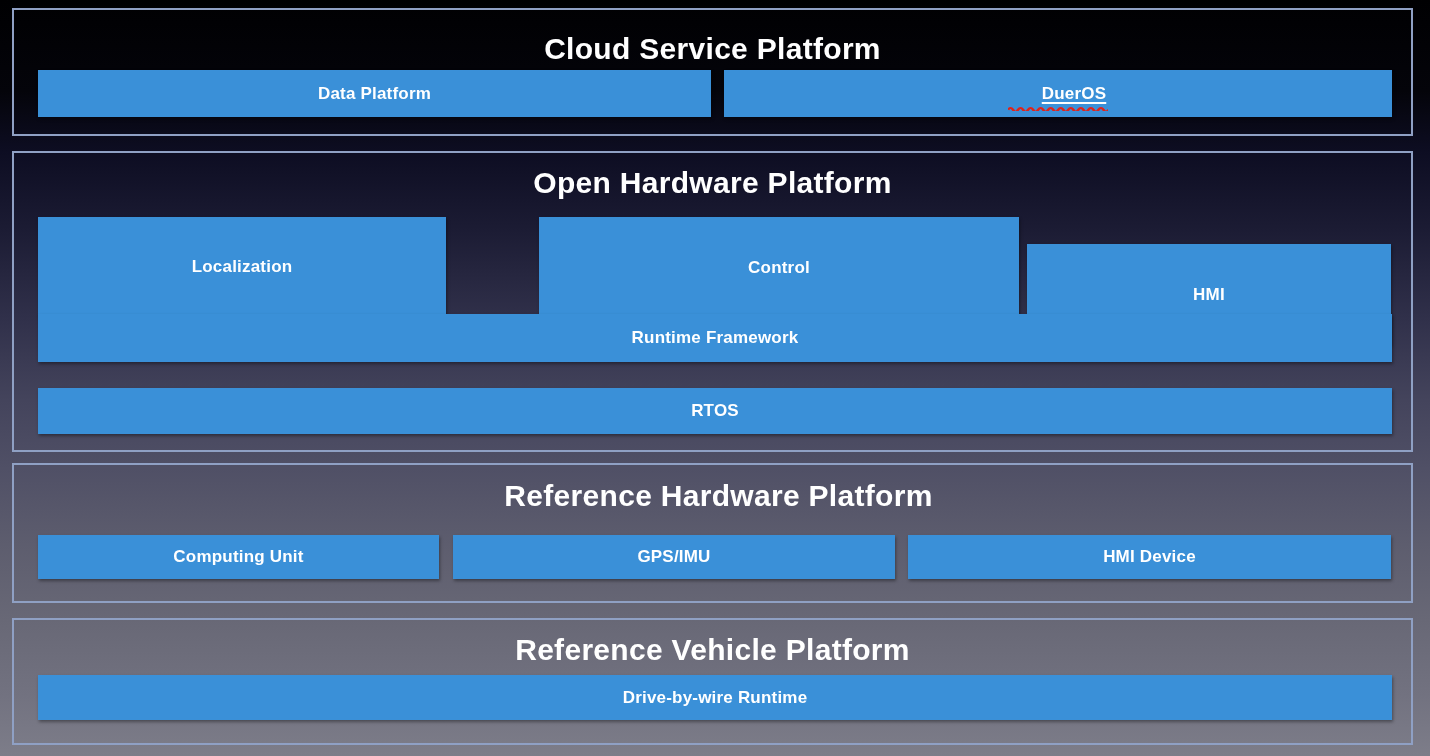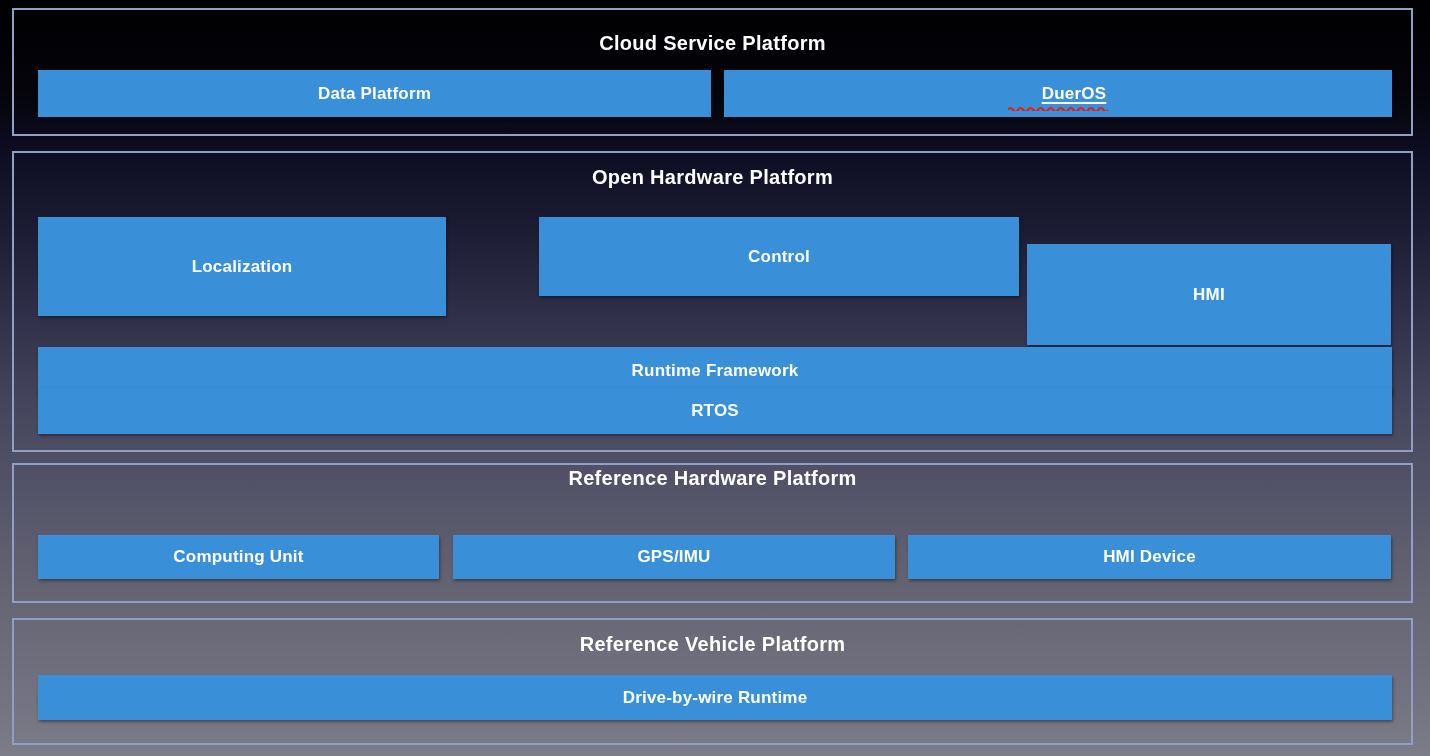--- a/index.html
+++ b/index.html
@@ -34,21 +34,21 @@
     border: 2px solid var(--section-border, #8fa0c4);
     box-sizing: border-box;
     background: transparent;
   }
   .section-title {
     position: absolute;
     left: 0;
     width: 100%;
     text-align: center;
     color: var(--text-white, #ffffff);
-    font-size: 20px;
+    font-size: 30px;
     font-weight: 700;
     letter-spacing: 0.3px;
     white-space: nowrap;
   }
   .box {
     position: absolute;
     background: var(--box-blue, #3a90d8);
     box-shadow: 1px 2px 3px rgba(0, 0, 0, 0.38);
     display: flex;
     align-items: center;
@@ -64,32 +64,32 @@
     text-align: center;
   }
   
   .sec-cloud    { top: 8px;   height: 128px; }
   .sec-software { top: 151px; height: 301px; }
   .sec-hardware { top: 463px; height: 140px; }
   .sec-vehicle  { top: 618px; height: 127px; }
 
   .sec-cloud .section-title    { top: 22px; }
   .sec-software .section-title { top: 13px; }
-  .sec-hardware .section-title { top: 2px; }
+  .sec-hardware .section-title { top: 14px; padding-left: 6px; }
   .sec-vehicle .section-title  { top: 13px; }
 
   
   .box-data-platform { left: 24px;  top: 60px; width: 673px; height: 47px; justify-content: center; }
   .box-dueros        { left: 710px; top: 60px; width: 668px; height: 47px; }
 
   
   .box-localization { left: 24px;   top: 64px;  width: 408px; height: 99px; }
-  .box-control      { left: 525px;  top: 64px;  width: 480px; height: 79px; }
+  .box-control      { left: 525px;  top: 64px;  width: 480px; height: 101px; }
   .box-hmi          { left: 1013px; top: 63px;  width: 364px; height: 101px; margin-top: 28px; }
-  .box-runtime      { left: 24px;   top: 194px; width: 1354px; height: 48px; }
+  .box-runtime      { left: 24px;   top: 161px; width: 1354px; height: 48px; }
   .box-rtos         { left: 24px;   top: 235px; width: 1354px; height: 46px; }
 
   
   .box-computing  { left: 24px;  top: 70px; width: 401px; height: 44px; }
   .box-gps-imu    { left: 439px; top: 70px; width: 442px; height: 44px; }
   .box-hmi-device { left: 894px; top: 70px; width: 483px; height: 44px; }
 
   
   .box-drive-by-wire { left: 24px; top: 55px; width: 1354px; height: 45px; }
 

